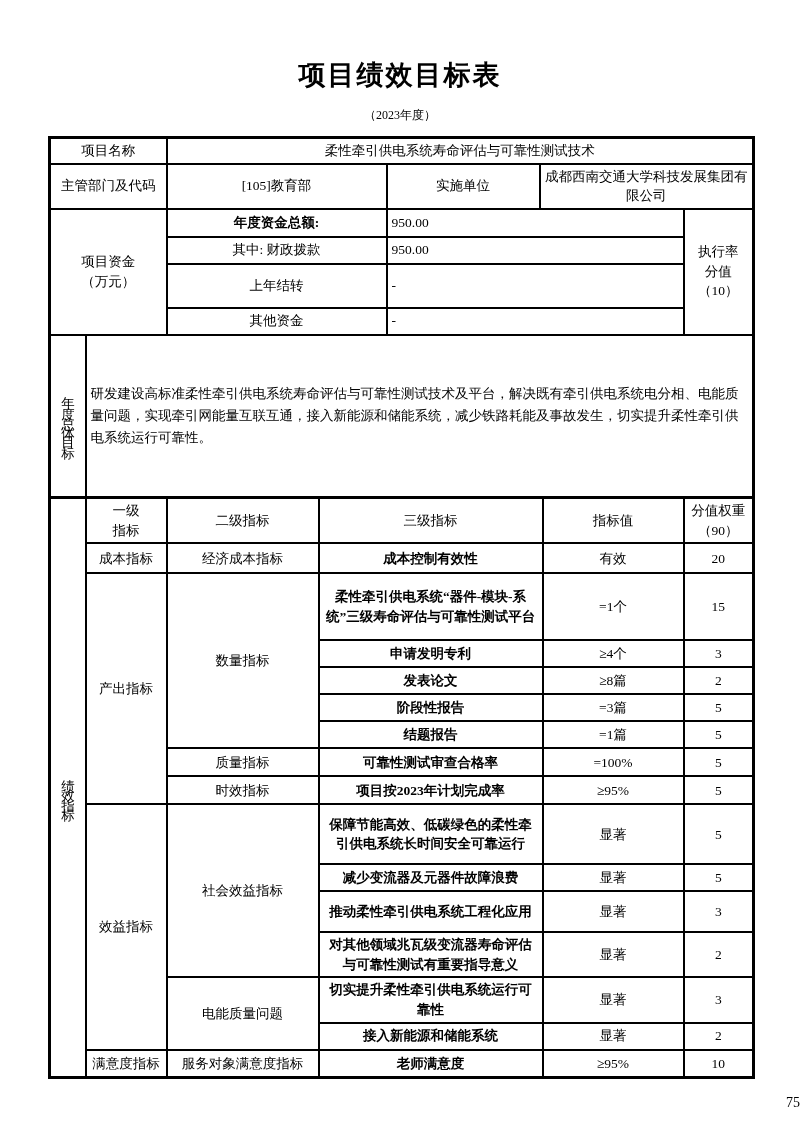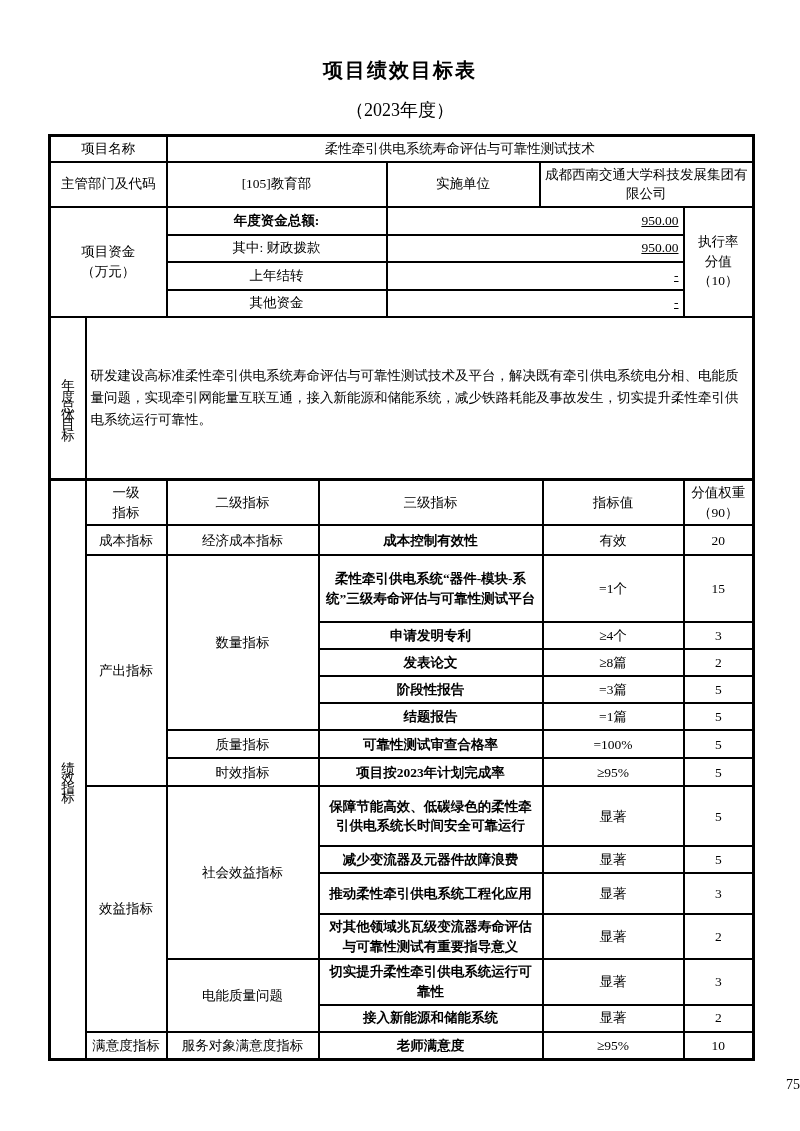--- a/index.html
+++ b/index.html
@@ -4,32 +4,32 @@
 <style>
   html,body{margin:0;padding:0;background:#ffffff;}
   body{
     width:800px;height:1131px;position:relative;
     font-family:"Liberation Serif","DejaVu Serif",serif;
     color:#000;
   }
   .title{
     margin-top:57px;text-align:center;
     font-family:"Liberation Sans","DejaVu Sans",sans-serif;
-    font-weight:bold;font-size:20px;letter-spacing:2px;
-  }
-  .subtitle{margin-top:14px;text-align:center;font-size:18px;}
+    font-weight:bold;font-size:27px;letter-spacing:2px;
+  }
+  .subtitle{margin-top:14px;text-align:center;font-size:12px;}
   table.t{
     width:704px;margin-left:48px;table-layout:fixed;
     border-collapse:collapse;border:3px solid #000;
     font-size:13.5px;line-height:1.45;
   }
   table.t td{border:2px solid #000;padding:2px 4px;vertical-align:middle;overflow:hidden;}
   .c{text-align:center;}
   .left{text-align:center;padding-left:7px;font-weight:bold;}
-  .num{text-align:right;padding-right:7px;text-decoration:underline;}
+  .num{padding-right:7px;}
   .pre{white-space:pre-line;text-align:center;}
   .goal{text-align:left;padding:4px 9px;line-height:1.62;}
   .vert{
     writing-mode:vertical-lr;text-orientation:upright;
     letter-spacing:10px;text-align:center;padding:0;
   }
   table.perf{margin-top:-3px;}
   .r1{height:20px;}
   .r2{height:40px;}
   .rf{height:27px;}
@@ -68,21 +68,21 @@
     <td class="left">年度资金总额:</td>
     <td colspan="2" class="num">950.00</td>
     <td rowspan="4" class="pre">执行率
 分值
 （10）</td>
   </tr>
   <tr class="rf">
     <td class="c">其中: 财政拨款</td>
     <td colspan="2" class="num">950.00</td>
   </tr>
-  <tr class="rf" style="height:28px;">
+  <tr class="rf" style="height:44px;">
     <td class="c">上年结转</td>
     <td colspan="2" class="num">-</td>
   </tr>
   <tr class="rf">
     <td class="c">其他资金</td>
     <td colspan="2" class="num">-</td>
   </tr>
   <tr class="rg">
     <td class="vert">年度总体目标</td>
     <td colspan="5" class="goal">研发建设高标准柔性牵引供电系统寿命评估与可靠性测试技术及平台，解决既有牵引供电系统电分相、电能质量问题，实现牵引网能量互联互通，接入新能源和储能系统，减少铁路耗能及事故发生，切实提升柔性牵引供电系统运行可靠性。</td>

